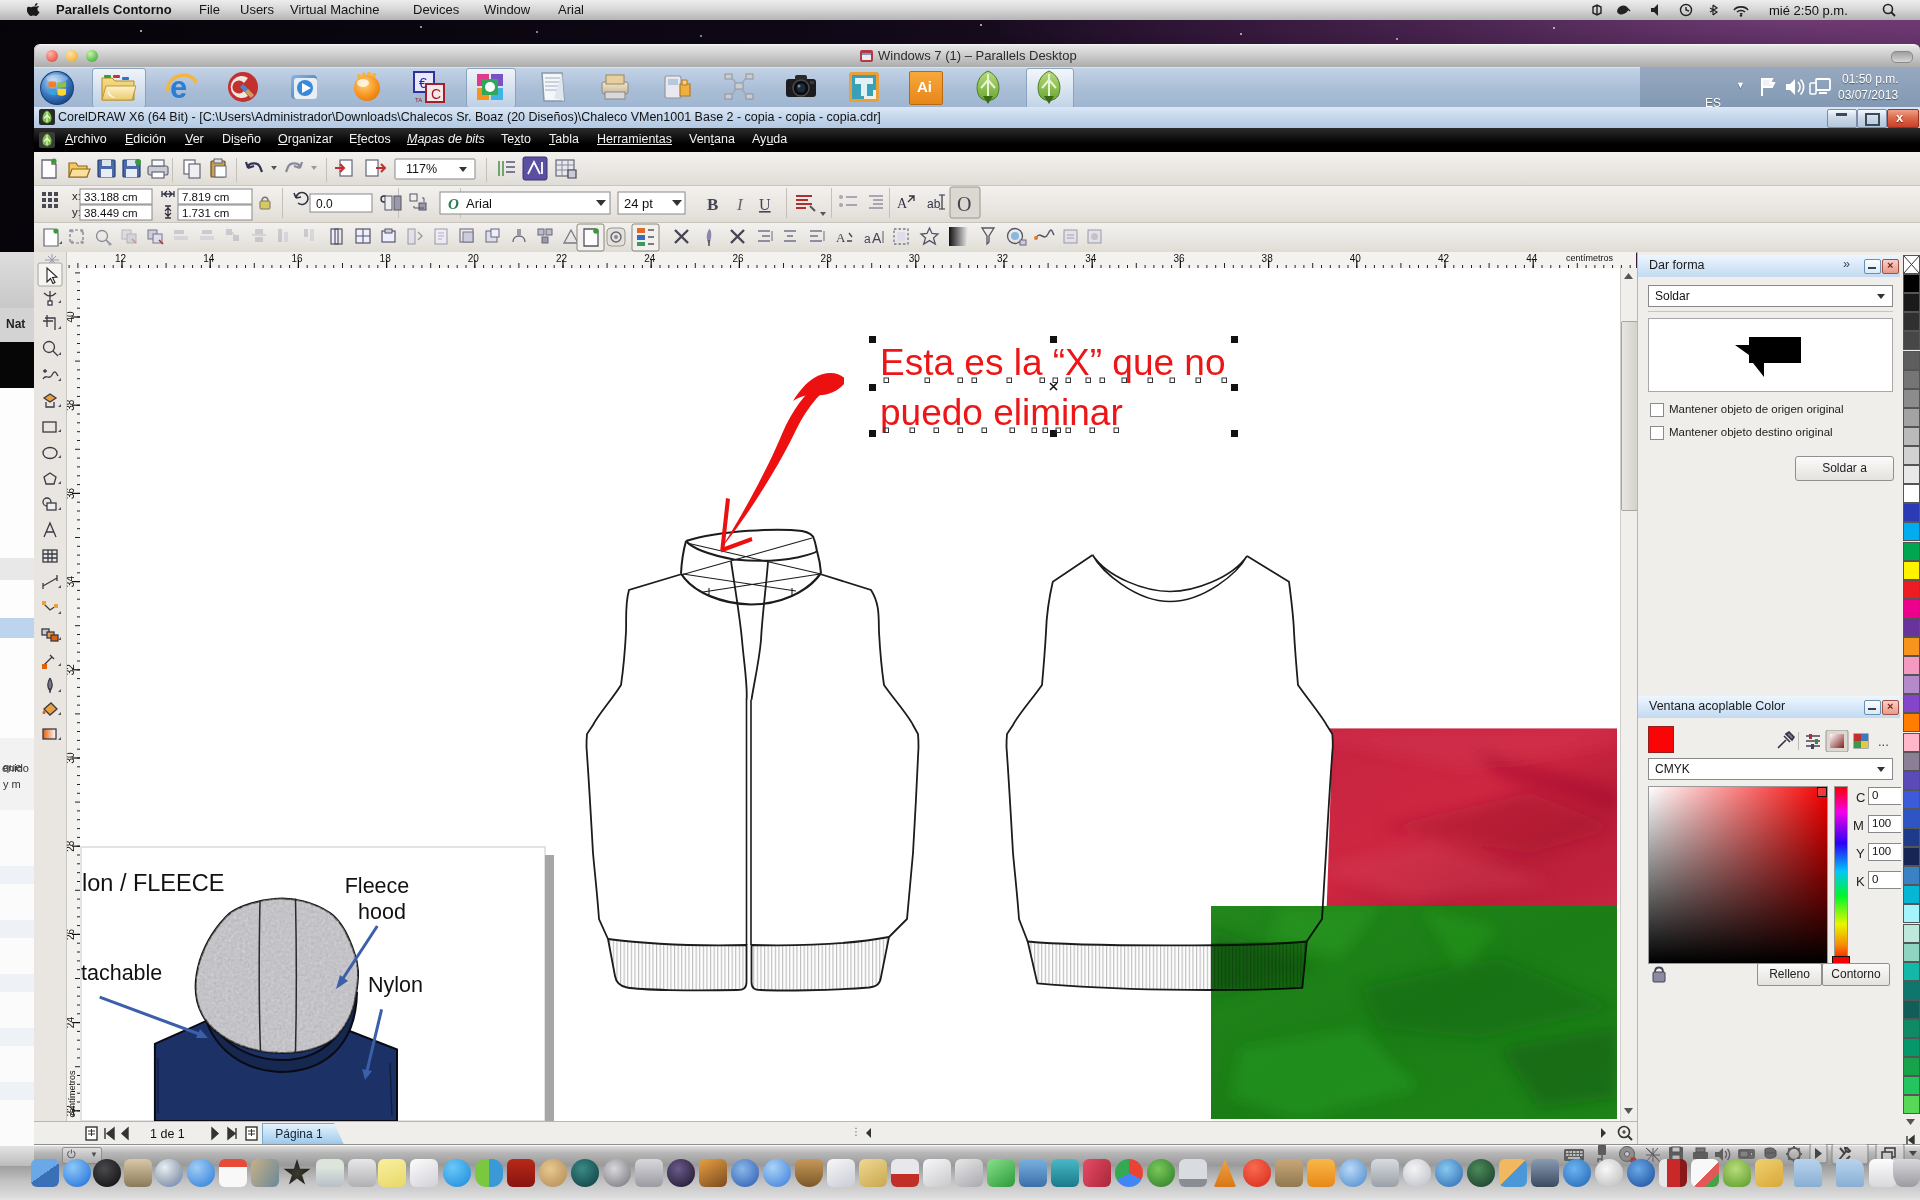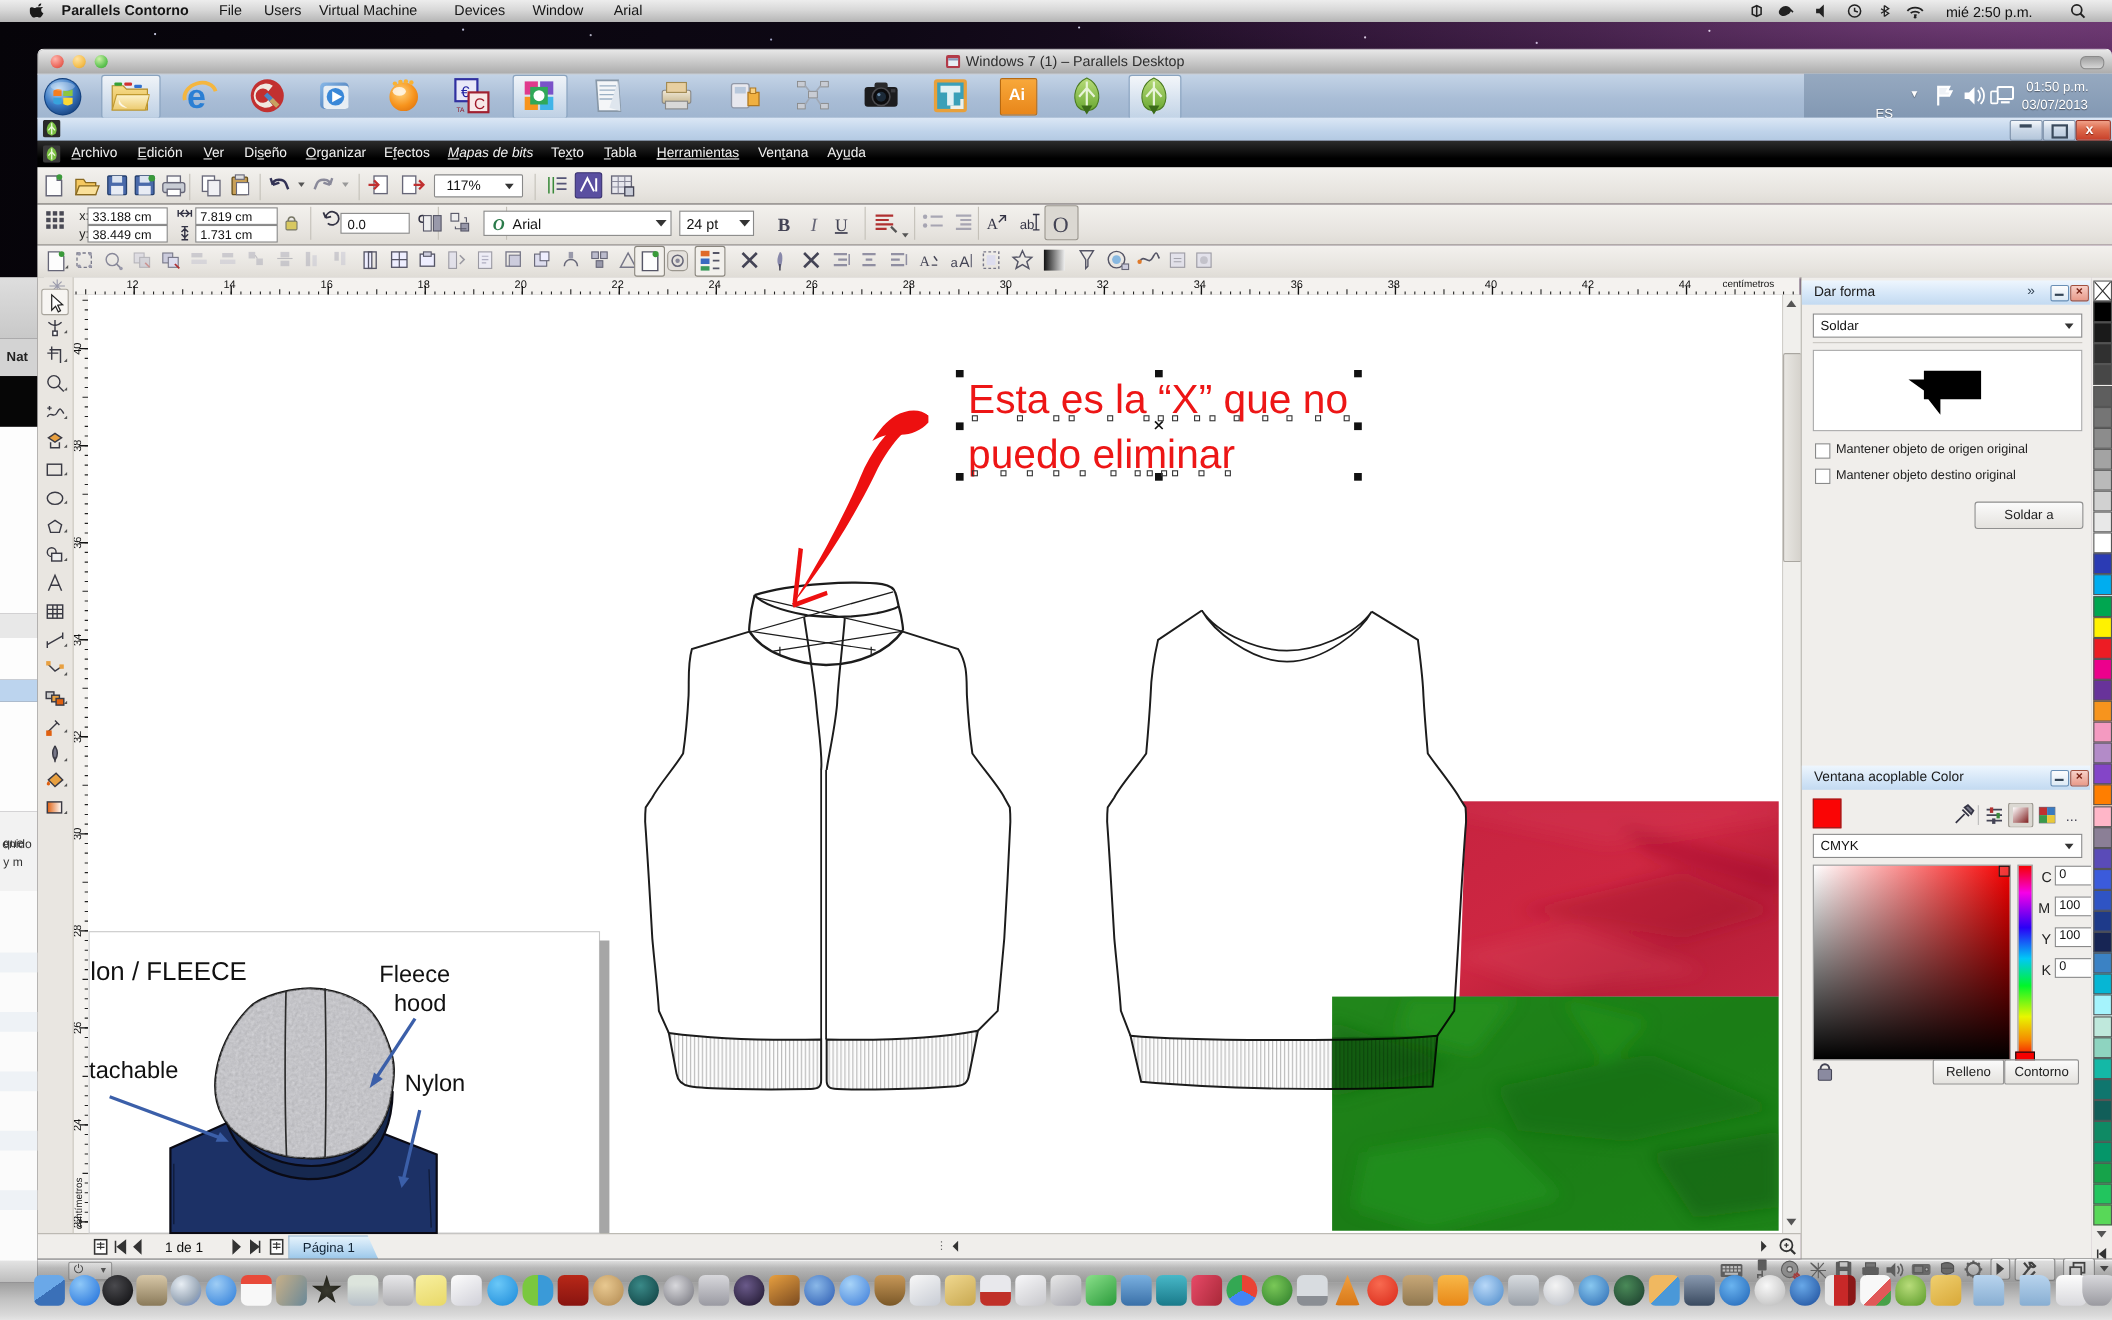--- a/index.html
+++ b/index.html
@@ -357,20 +357,21 @@
   </svg>
   <span class="wtxt" style="left:1842px;top:72px;">01:50 p.m.</span>
   <span class="wtxt" style="left:1838px;top:88px;">03/07/2013</span>
 </div>
 <div class="ab" id="ctitle">
   <svg class="ab" style="left:5px;top:2px;" width="16" height="16" viewBox="0 0 16 16">
     <rect width="16" height="16" rx="2" fill="#2a2a2a"></rect>
     <path d="M8 1.5 C3.5 4 2.5 9 4.5 12.5 L8 14.5 L11.5 12.5 C13.5 9 12.5 4 8 1.5 Z" fill="#7ac043"></path>
     <path d="M8 3 L8 13 M8 6 L5 9.5 M8 6 L11 9.5" stroke="#eaf6da" stroke-width="1.2" fill="none"></path>
   </svg>
+  <span style="position:absolute;left:24px;top:3px;">CorelDRAW X6 (64 Bit) - [C:\Users\Administrador\Downloads\Chalecos Sr. Boaz (20 Diseños)\Chaleco VMen1001 Base 2 - copia - copia - copia.cdr]</span>
 </div>
 <div id="cbtns">
   <div class="wbtn" style="left:1827px;">
       <span style="position:absolute;left:8px;top:3px;width:11px;height:3px;background:#3a4a5c;"></span>
     </div>
   <div class="wbtn" style="left:1857px;">
       <span style="position:absolute;left:7px;top:3px;width:11px;height:9px;border:2px solid #3a4a5c;"></span>
     </div>
   <div class="wbtn" style="left:1887px;width:30px;background:linear-gradient(#f0a088,#dd6a4c 45%,#c8402a);border-color:#9a3020;">
     <span style="position:absolute;left:8px;top:0px;color:#fff;font-weight:bold;font-size:13px;text-shadow:0 1px 1px #802010;">x</span>

